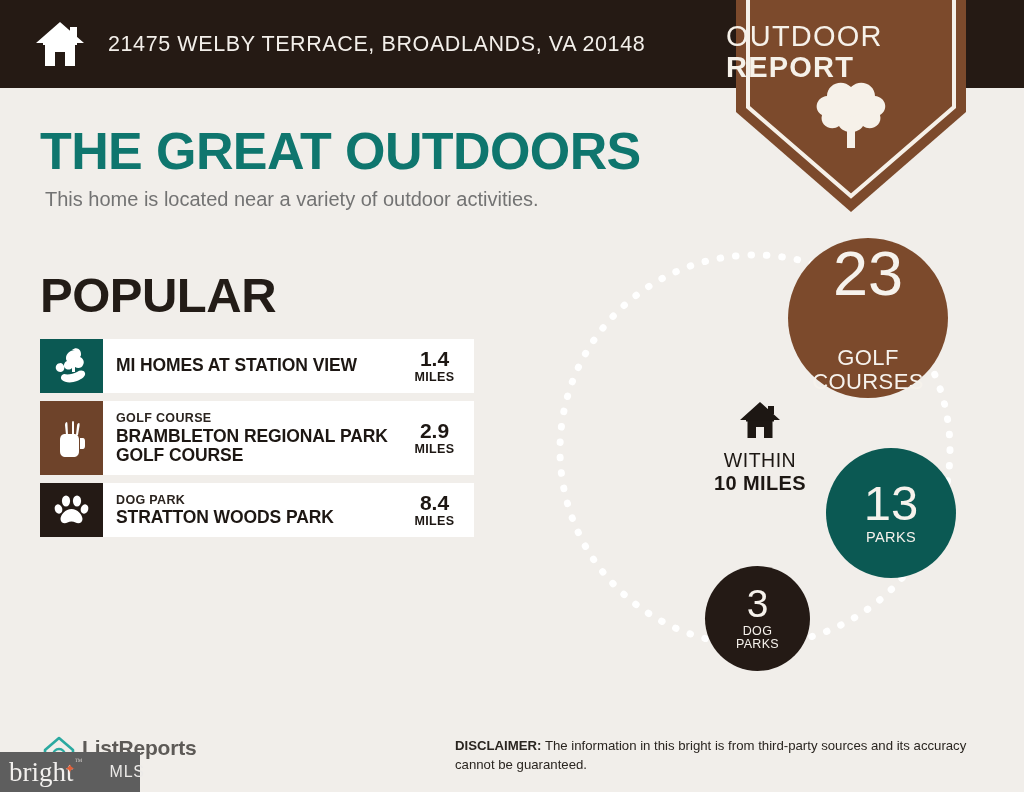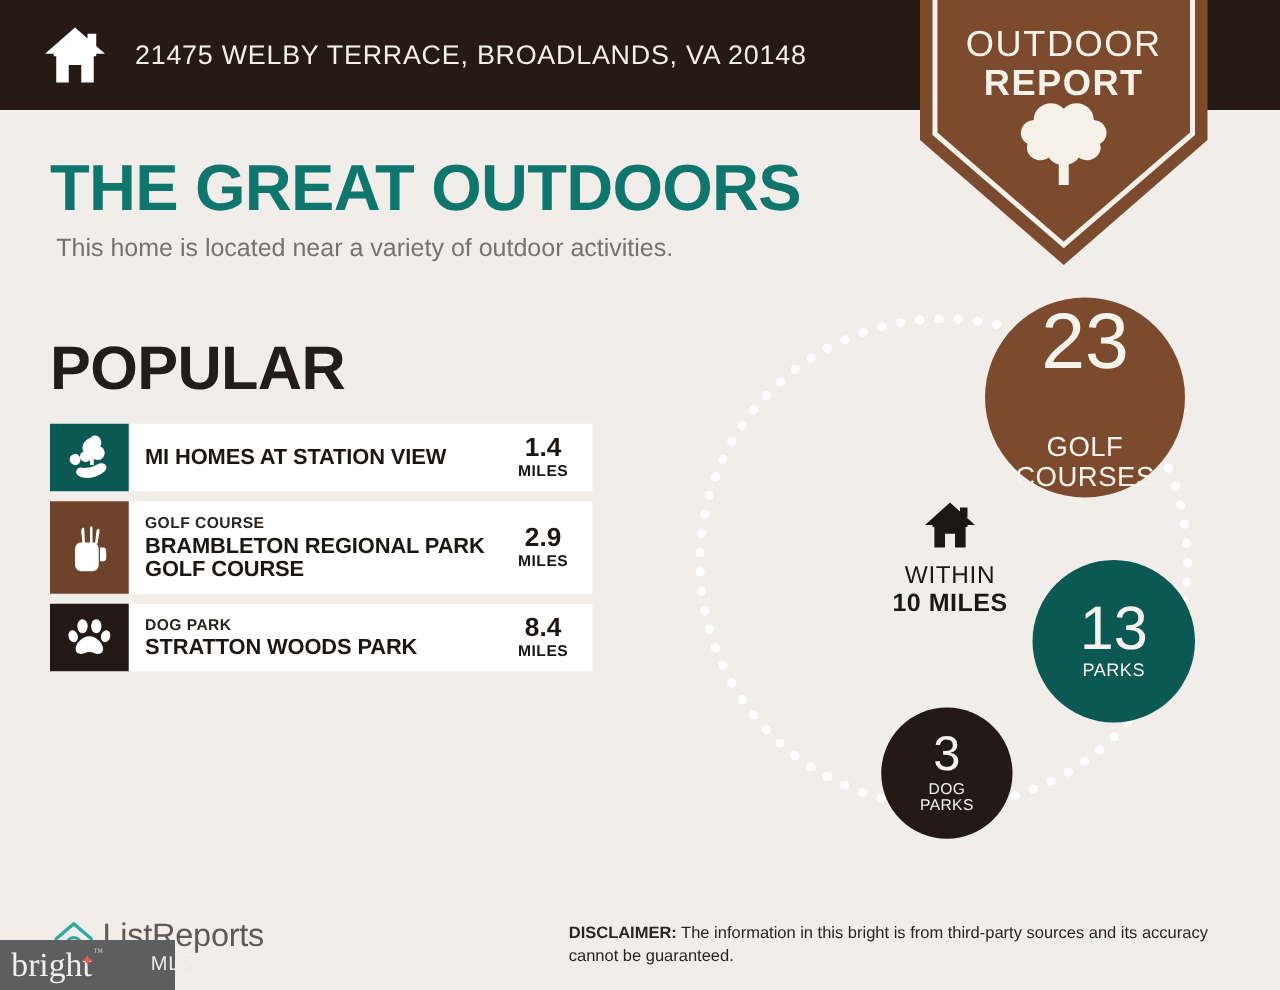--- a/index.html
+++ b/index.html
@@ -23,21 +23,21 @@
     margin-left:22px; color:#f3efea;
     font-size:21.5px; letter-spacing:0.6px; font-weight:400;
     white-space:nowrap;
   }
 
   
   .badge-wrap { position:absolute; left:726px; top:0; width:250px; height:212px; }
   .badge-wrap svg { display:block; }
   .badge-title {
     position:absolute; left:0; top:22px; width:250px;
-    text-align:center; color:#f6f1e9; pointer-events:none;
+    text-align:left; color:#f6f1e9; pointer-events:none;
   }
   .badge-title .l1 { display:block; font-size:29px; letter-spacing:1.2px; line-height:1.02; font-weight:400; }
   .badge-title .l2 { display:block; font-size:29px; letter-spacing:1.2px; line-height:1.06; font-weight:700; }
 
   
   .h1 {
     position:absolute; left:40px; top:121px;
     font-size:52px; font-weight:700; letter-spacing:-0.6px;
     color:#0f766e;
   }
@@ -110,36 +110,36 @@
     position:absolute; left:155px; top:190px; width:170px;
     text-align:center; color:#1d1713;
   }
   .center .hico { display:flex; justify-content:center; margin-bottom:9px; }
   .center .c1 { font-size:19.5px; font-weight:400; letter-spacing:0.5px; line-height:1.18; }
   .center .c2 { font-size:20px; font-weight:700; letter-spacing:0.4px; line-height:1.18; }
 
   
   .lr-logo { position:absolute; left:42px; top:733px; display:flex; align-items:center; }
   .lr-logo .lr-txt {
-    margin-left:6px; font-size:26px; color:#5d5a57; font-weight:400; letter-spacing:-0.2px;
+    margin-left:6px; font-size:21px; color:#5d5a57; font-weight:700; letter-spacing:-0.2px;
   }
   .disc {
     position:absolute; left:455px; top:737px; width:545px;
     font-size:13.2px; line-height:1.42; color:#2a2520;
   }
   .disc b { font-weight:700; }
 
   .bright {
     position:absolute; left:0; top:752px; width:140px; height:40px;
     background:#5e5e5e; display:flex; align-items:center;gap:24px;
   }
   .bright .bt { margin-left:9px; color:#f2f0ee; font-family:"Liberation Serif", serif; font-size:27px; line-height:1; position:relative; }
   .bright .star { position:absolute; right:-2px; top:3px; color:#e0603a; font-size:13px; }
   .bright .tm { position:absolute; right:-9px; top:-1px; color:#cfcbc8; font-size:8px; }
-  .bright .mls { margin-left:23px; color:#eceae8; font-size:16px; letter-spacing:0.8px; }
+  .bright .mls { margin-left:12px; color:#eceae8; font-size:16px; letter-spacing:0.8px; }
 </style>
 </head>
 <body>
 
 <div id="page">
 
   <div class="header">
     <svg class="header-home" viewBox="0 0 52 52">
       <path fill="#ffffff" d="M26 4 L50 25 L43 25 L43 27 L9 27 L9 25 L2 25 Z"></path>
       <path fill="#ffffff" d="M11 26 L41 26 L41 48 L31 48 L31 34 L21 34 L21 48 L11 48 Z"></path>

